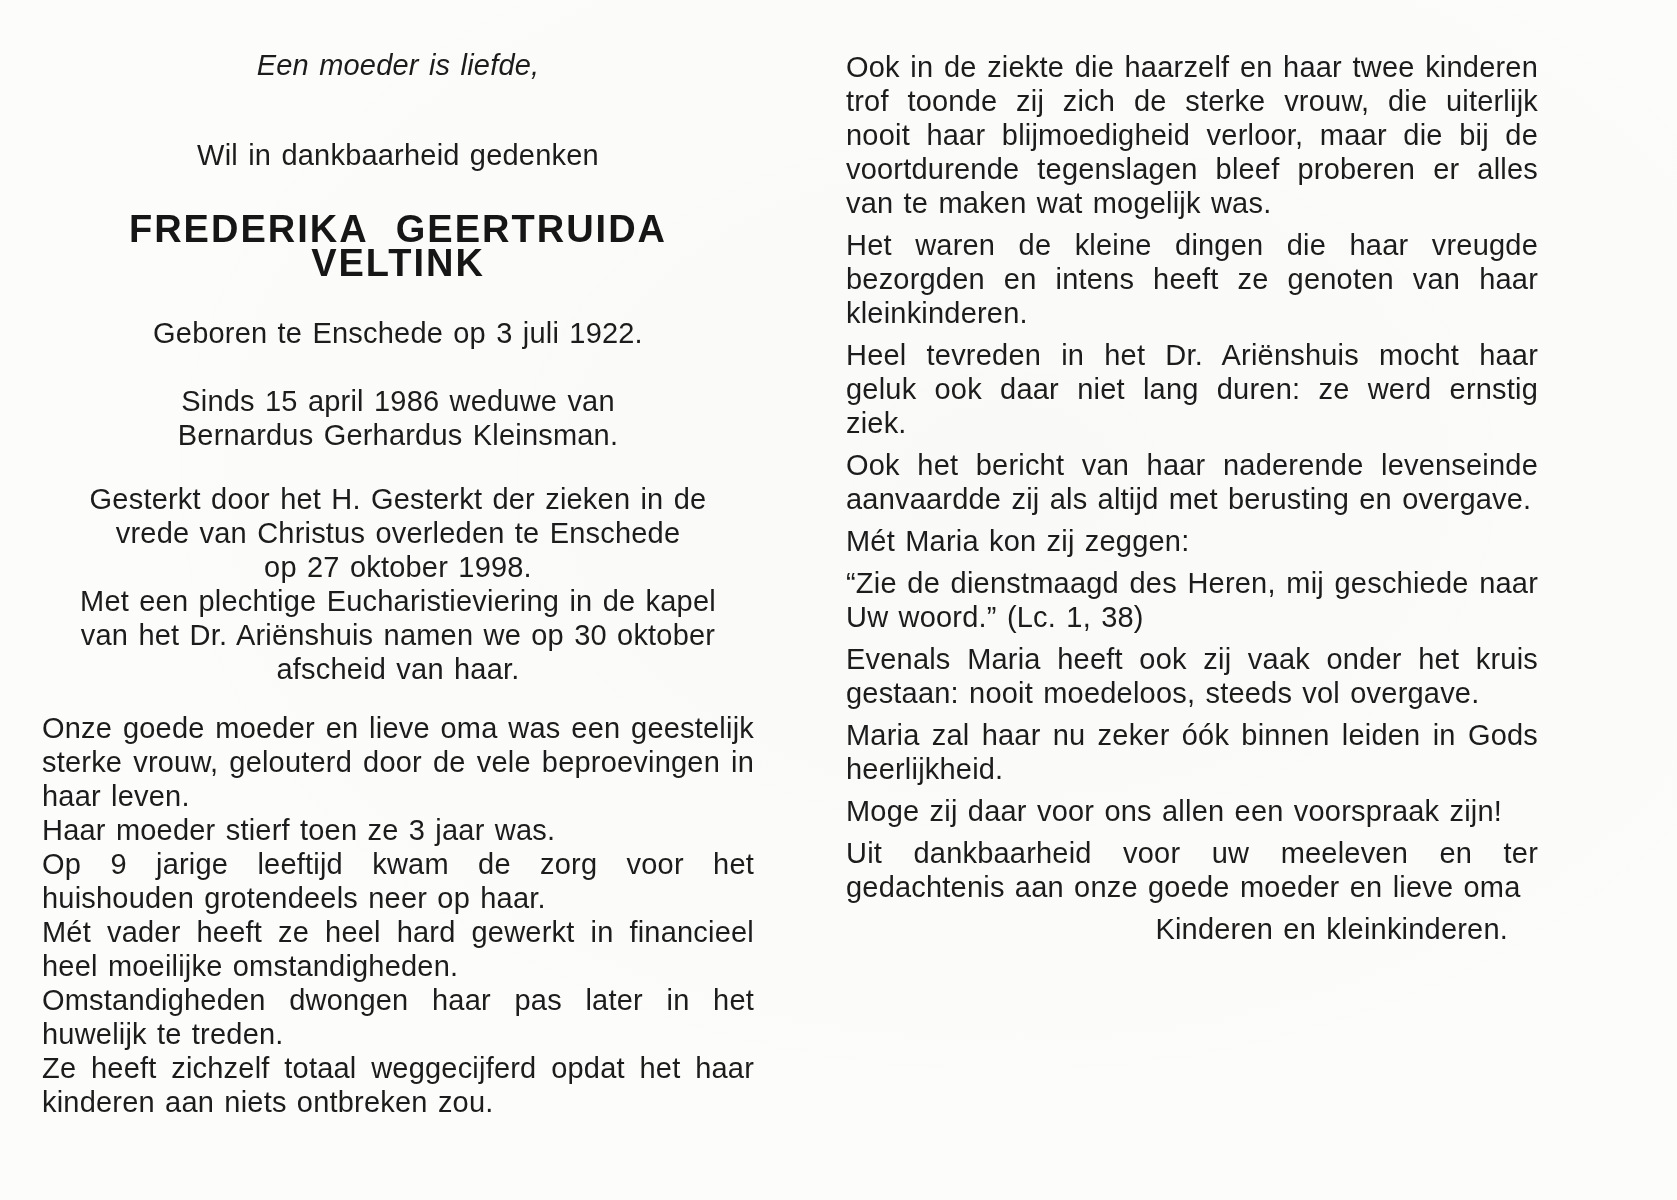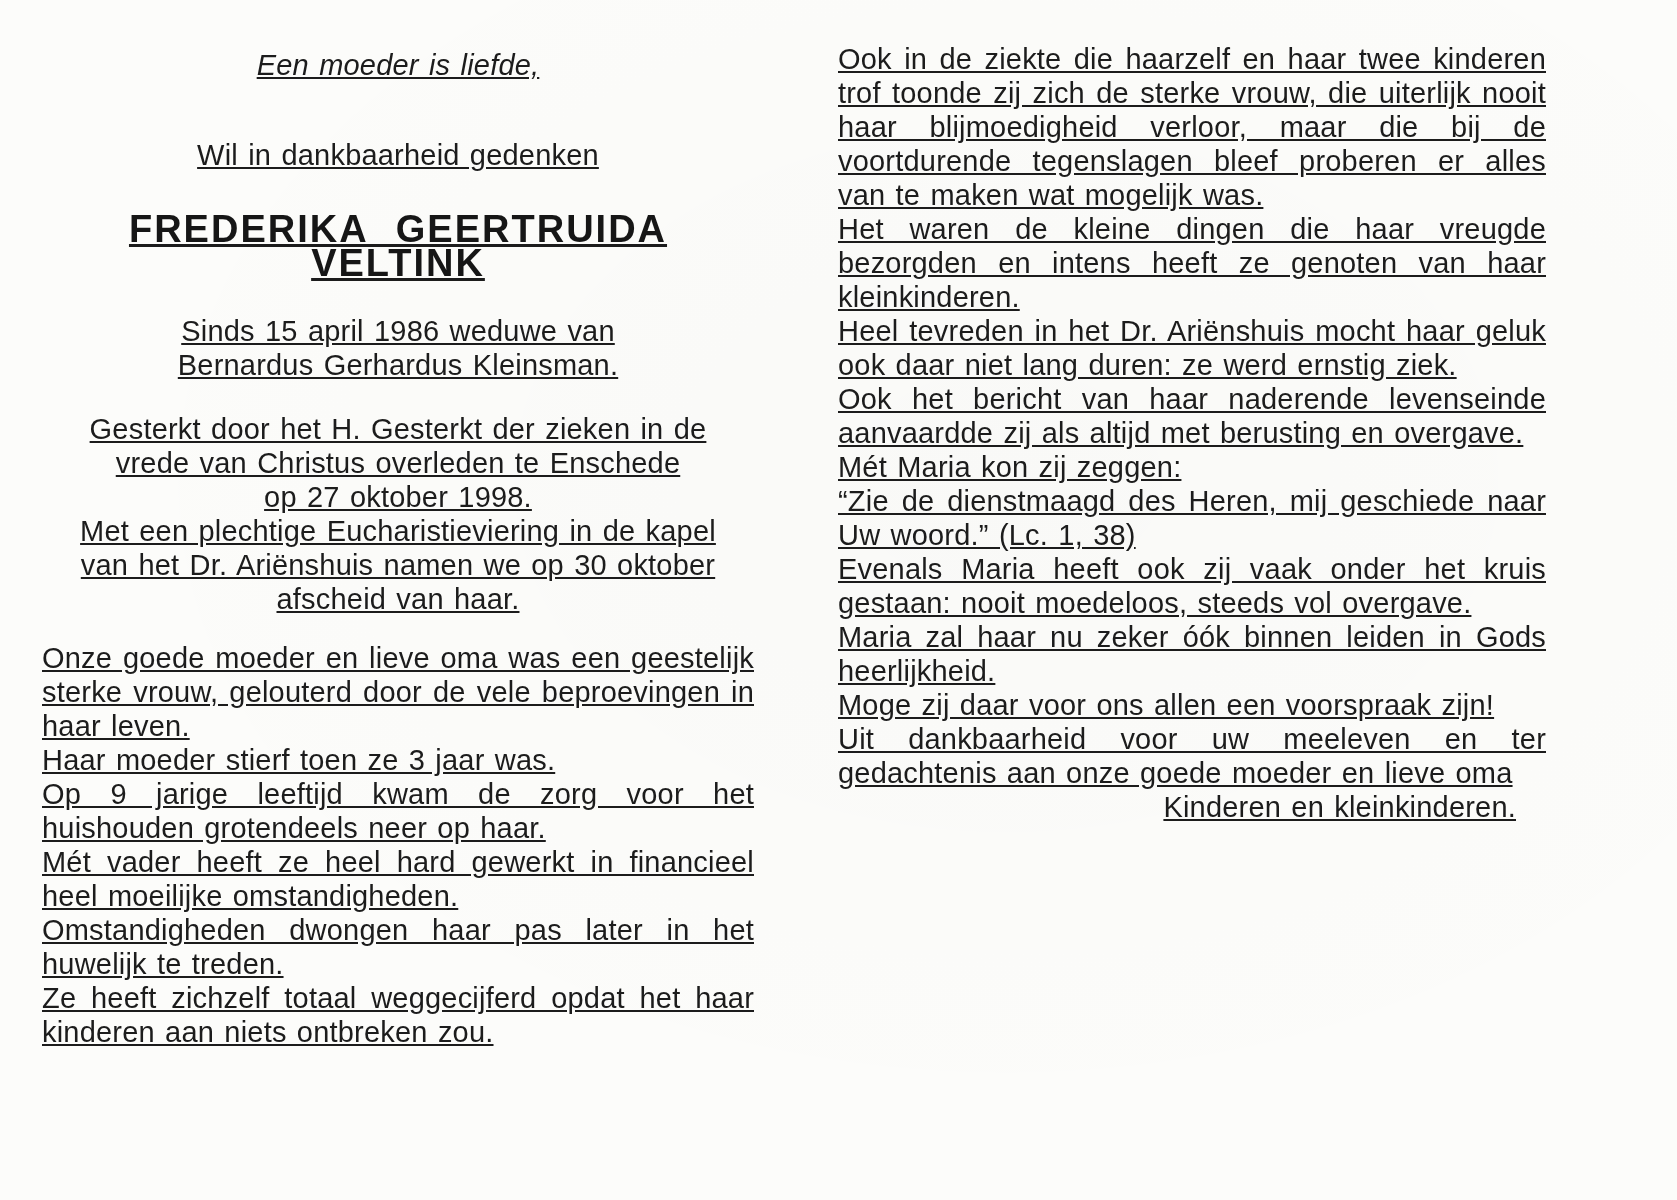--- a/index.html
+++ b/index.html
@@ -15,21 +15,21 @@
     overflow:hidden;
   }
   .page {
     width:1677px; height:1200px;
     display:flex;
     padding:42px 40px 0 42px;
     background:
       radial-gradient(ellipse at 60% 40%, rgba(0,0,0,0.012), rgba(0,0,0,0) 70%),
       #fcfcfa;
   }
-  .col-left  { width:712px; flex:none;text-decoration:underline; }
+  .col-left  { width:712px; flex:none; }
   .col-right { width:708px; flex:none; margin-left:84px; }
 
   .center  { text-align:center; }
   .justify { text-align:justify; text-justify:inter-word; }
   .italic  { font-style:italic; }
 
   .quote      { margin-top:6px; }
   .dedication { margin-top:56px; }
   .name {
     margin-top:40px;
@@ -38,39 +38,40 @@
     letter-spacing:2px;
     word-spacing:16px;
     color:#161616;
   }
   .birth  { margin-top:36px; }
   .widow  { margin-top:34px; }
   .death  { margin-top:30px; }
   .bio    { margin-top:25px; }
   .bio p  { margin:0; }
 
-  .col-right p { margin:0;text-decoration:underline; }
+  .col-right p { margin:8px; }
   .closing   { margin-top:36px; }
   .signature { margin-top:32px; text-align:right; padding-right:30px; }
 </style>
 </head>
 <body>
 
 <div class="page">
 
   <section class="col-left">
 
     <div class="quote center italic">
       <div>Een moeder is liefde,</div>
     </div>
 
     <div class="dedication center">Wil in dankbaarheid gedenken</div>
 
     <div class="name center">FREDERIKA GEERTRUIDA VELTINK</div>
 
+    <div class="birth center">Geboren te Enschede op 3 juli 1922.</div>
 
     <div class="widow center">
       <div>Sinds 15 april 1986 weduwe van</div>
       <div>Bernardus Gerhardus Kleinsman.</div>
     </div>
 
     <div class="death center">
       <div>Gesterkt door het H. Gesterkt der zieken in de</div>
       <div>vrede van Christus overleden te Enschede</div>
       <div>op 27 oktober 1998.</div>

